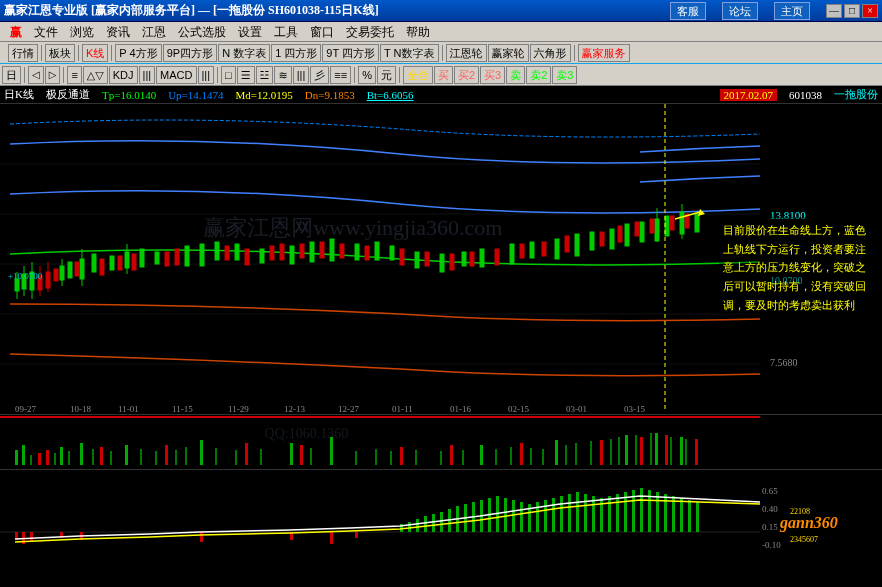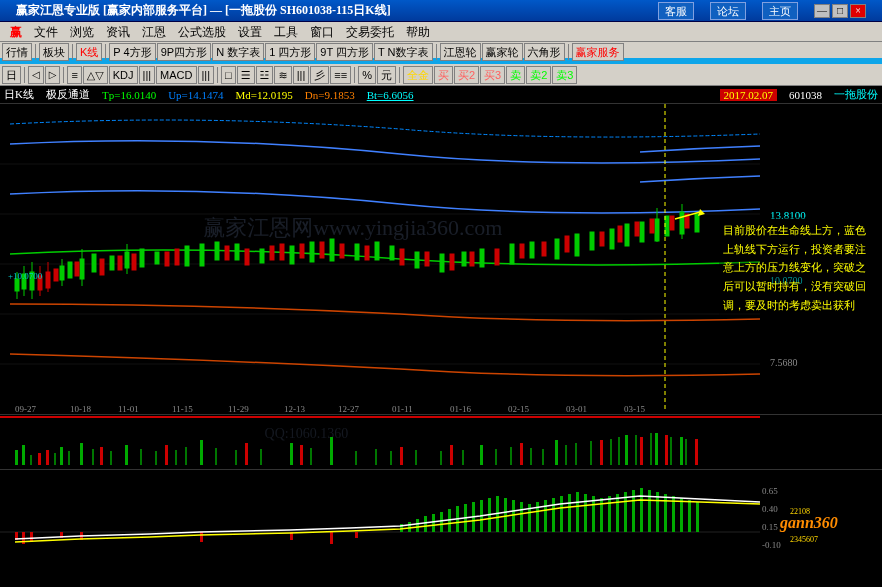--- a/index.html
+++ b/index.html
@@ -14,21 +14,21 @@
       position: relative;
     }
 
     
     .title-bar {
       background: linear-gradient(to bottom, #0058c8, #003a9c);
       height: 22px;
       display: flex;
       align-items: center;
       justify-content: space-between;
-      padding: 0 16px;
+      padding: 0 4px;
       border-bottom: 1px solid #004;
     }
     .title-text {
       font-size: 12px;
       color: #fff;
       font-weight: bold;
     }
     .title-buttons {
       display: flex;
       gap: 2px;
@@ -74,22 +74,22 @@
       padding: 0 6px;
       height: 20px;
       line-height: 20px;
       cursor: pointer;
       white-space: nowrap;
     }
 
     
     .toolbar {
       background: #d4d0c8;
-      border-bottom: 6px solid #0ea5e9;
-      padding: 1px 2px;
+      border-bottom: 1px solid #0ea5e9;
+      padding: 1px 8px;
       display: flex;
       align-items: center;
       flex-wrap: wrap;
       gap: 1px;
       min-height: 22px;
     }
     .toolbar-btn {
       background: #d4d0c8;
       border: 1px solid #808080;
       font-size: 11px;

